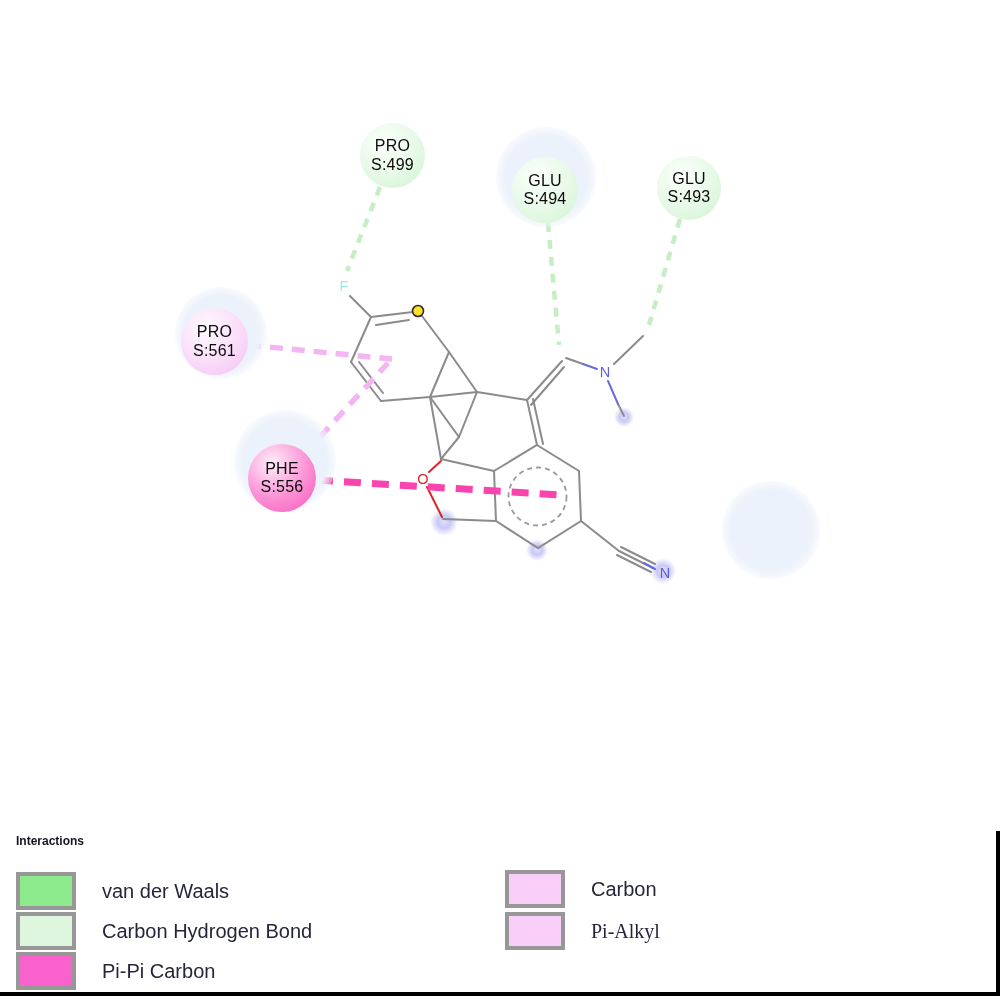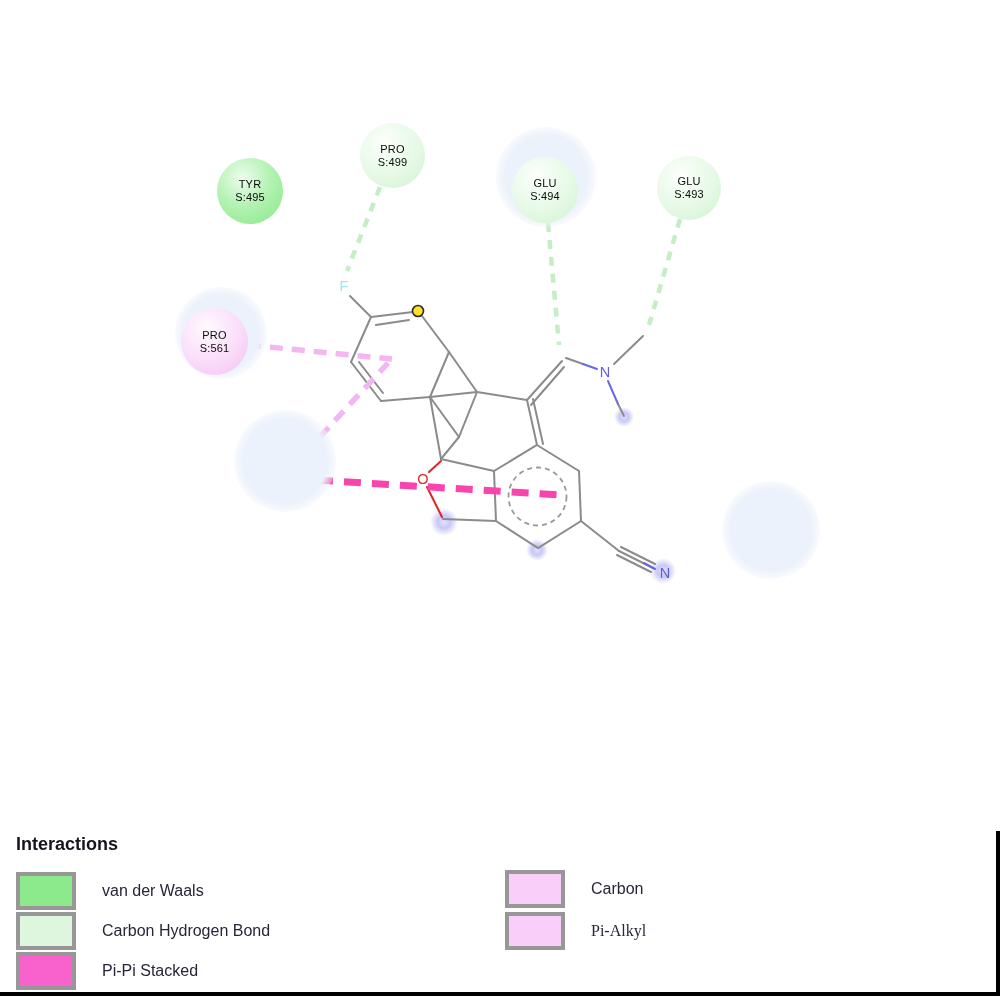--- a/index.html
+++ b/index.html
@@ -5,31 +5,31 @@
   html,body{margin:0;padding:0;background:#fff;}
   #app{position:relative;width:1000px;height:1002px;background:#ffffff;overflow:hidden;
        font-family:"Liberation Sans",sans-serif;}
   svg{position:absolute;left:0;top:0;}
   
   .halo{position:absolute;border-radius:50%;
         background:radial-gradient(circle,#ecf2fb 0%,#ecf2fb 58%,rgba(236,242,251,0) 78%);}
   
   .bubble{position:absolute;border-radius:50%;display:flex;flex-direction:column;
           align-items:center;justify-content:center;text-align:center;
-          font-size:11px;line-height:1.15;color:#0a0a0a;letter-spacing:.2px;}
+          font-size:16px;line-height:1.15;color:#0a0a0a;letter-spacing:.2px;}
   .bubble.vdw {background:radial-gradient(circle at 38% 30%,#eefcee 0%,#b4f2b4 45%,#87e787 100%);}
   .bubble.chb {background:radial-gradient(circle at 38% 30%,#fcfffc 0%,#e6f9e6 55%,#cff2cf 100%);}
   .bubble.alkyl{background:radial-gradient(circle at 38% 30%,#fffafe 0%,#fadcfa 55%,#f2bdf2 100%);}
   .bubble.pipi{background:radial-gradient(circle at 36% 28%,#ffeefa 0%,#fb8fd4 55%,#f757bc 100%);}
   
   #legend{position:absolute;left:0;top:826px;width:1000px;}
-  .legend-title{position:absolute;left:16px;top:8px;font-size:18px;font-weight:bold;color:#15151f;}
+  .legend-title{position:absolute;left:16px;top:8px;font-size:12px;font-weight:bold;color:#15151f;}
   .legend-row{position:absolute;display:flex;align-items:center;}
   .swatch{width:52px;height:30px;border:4px solid #979797;box-sizing:content-box;}
-  .legend-label{margin-left:26px;font-size:16px;color:#26263a;}
+  .legend-label{margin-left:26px;font-size:20px;color:#26263a;}
   
   .frame-bottom{position:absolute;left:0;top:992px;width:1000px;height:4px;background:#000;}
   .frame-right{position:absolute;left:996px;top:831px;width:4px;height:165px;background:#000;}
 </style>
 </head>
 <body>
 
 <div id="app">
 
   <svg width="1000" height="820" viewBox="0 0 1000 820">
@@ -118,24 +118,20 @@
       <path d="M305,453 L388,363" stroke="#f3b6f3" stroke-width="5.5" stroke-dasharray="13 9"></path>
       <path d="M316,480 L561,495" stroke="#fa44ad" stroke-width="7" stroke-dasharray="17 11"></path>
     </g>
   </svg>
 
   <div class="halo" style="left:496px;top:127px;width:100px;height:100px;"></div>
   <div class="halo" style="left:175px;top:287px;width:92px;height:92px;"></div>
   <div class="halo" style="left:234px;top:410px;width:102px;height:102px;"></div>
   <div class="halo" style="left:722px;top:481px;width:98px;height:98px;"></div>
 
-  <div class="bubble vdw" style="left:217px;top:158px;width:66px;height:66px;">
-    <span>TYR</span>
-    <span>S:495</span>
-  </div>
 
   <div class="bubble chb" style="left:360px;top:123px;width:65px;height:65px;">
     <span>PRO</span>
     <span>S:499</span>
   </div>
 
   <div class="bubble chb" style="left:512px;top:157px;width:66px;height:66px;">
     <span>GLU</span>
     <span>S:494</span>
   </div>
@@ -143,36 +139,40 @@
   <div class="bubble chb" style="left:657px;top:156px;width:64px;height:64px;">
     <span>GLU</span>
     <span>S:493</span>
   </div>
 
   <div class="bubble alkyl" style="left:181px;top:308px;width:67px;height:67px;">
     <span>PRO</span>
     <span>S:561</span>
   </div>
 
+  <div class="bubble pipi" style="left:248px;top:444px;width:68px;height:68px;">
+    <span>PHE</span>
+    <span>S:556</span>
+  </div>
 
 
   <div id="legend">
     <div class="legend-title">Interactions</div>
 
     <div class="legend-row" style="left:16px;top:46px;">
       <div class="swatch" style="background: rgb(140, 233, 140);"></div>
       <div class="legend-label">van der Waals</div>
     </div>
     <div class="legend-row" style="left:16px;top:86px;">
       <div class="swatch" style="background: rgb(221, 246, 221);"></div>
       <div class="legend-label">Carbon Hydrogen Bond</div>
     </div>
     <div class="legend-row" style="left:16px;top:126px;">
       <div class="swatch" style="background: rgb(249, 97, 204);"></div>
-      <div class="legend-label">Pi-Pi Stacked</div>
+      <div class="legend-label">Pi-Pi Carbon</div>
     </div>
 
     <div class="legend-row" style="left:505px;top:44px;">
       <div class="swatch" style="background: rgb(249, 206, 249);"></div>
       <div class="legend-label">Carbon</div>
     </div>
     <div class="legend-row" style="left:505px;top:86px;font-family:Liberation Serif, serif;">
       <div class="swatch" style="background: rgb(249, 206, 249);"></div>
       <div class="legend-label">Pi-Alkyl</div>
     </div>

